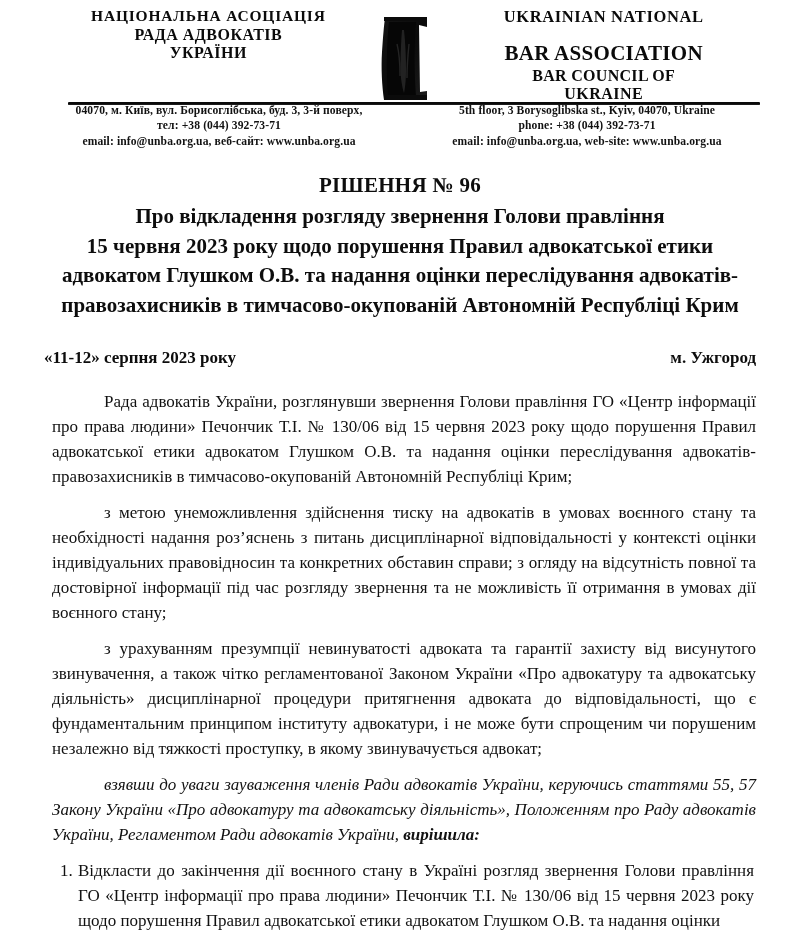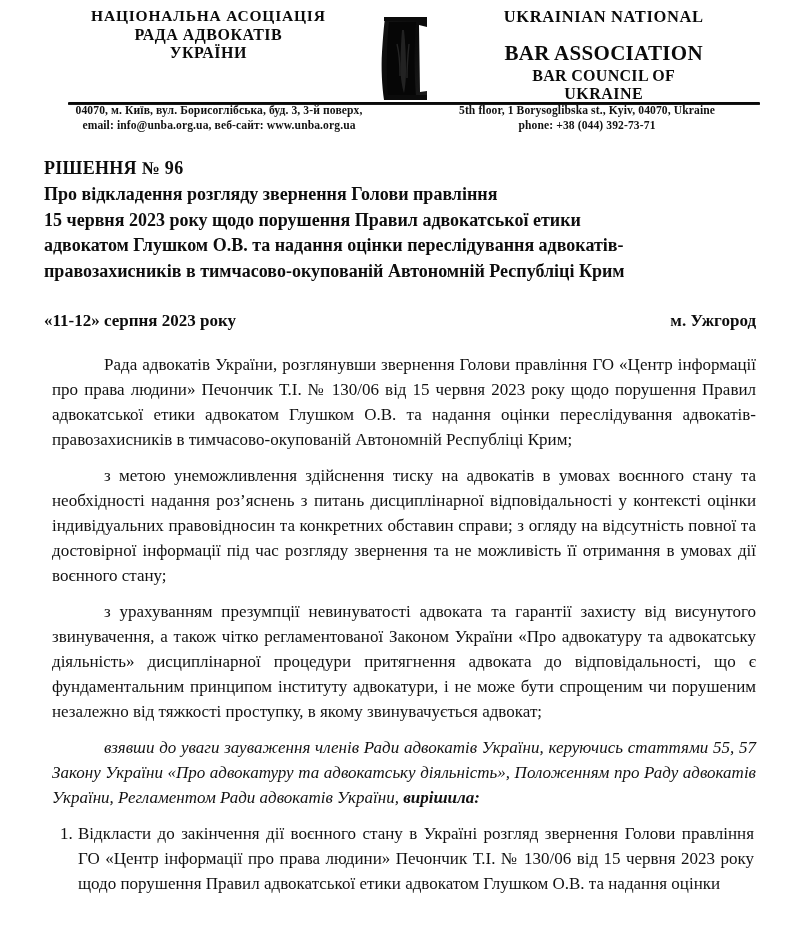--- a/index.html
+++ b/index.html
@@ -109,23 +109,24 @@
     color: #121212;
     letter-spacing: 0.1px;
   }
   .contact-col.left { padding-left: 14px; }
   .contact-col.right { padding-right: 8px; }
   .contact-col div { white-space: nowrap; }
 
   
   .doc-title {
     margin: 22px 44px 0 44px;
-    font-family: "Liberation Serif", "DejaVu Serif", serif;
-    font-weight: bold;
-    font-size: 18px;
+    text-align: center;
+    font-family: "Liberation Serif", "DejaVu Serif", serif;
+    font-weight: bold;
+    font-size: 21px;
     line-height: 1.42;
     color: #0d0d0d;
   }
   .doc-title .t-num {
     display: block;
     margin-bottom: 1px;
     letter-spacing: 0.3px;
   }
   .doc-title .t-body {
     display: block;
@@ -227,25 +228,27 @@
       <div class="lh-line lh-r3">BAR COUNCIL OF</div>
       <div class="lh-line lh-r4">UKRAINE</div>
     </div>
   </div>
 
   <div class="lh-rule"></div>
 
   <div class="contacts">
     <div class="contact-col left">
       <div>04070, м. Київ, вул. Борисоглібська, буд. 3, 3-й поверх,</div>
+      <div>тел: +38 (044) 392-73-71</div>
       <div>email: info@unba.org.ua, веб-сайт: www.unba.org.ua</div>
     </div>
     <div class="contact-col right">
-      <div>5th floor, 1 Borysoglibska st., Kyiv, 04070, Ukraine</div>
+      <div>5th floor, 3 Borysoglibska st., Kyiv, 04070, Ukraine</div>
       <div>phone: +38 (044) 392-73-71</div>
+      <div>email: info@unba.org.ua, web-site: www.unba.org.ua</div>
     </div>
   </div>
 
   <div class="doc-title">
     <span class="t-num">РІШЕННЯ № 96</span>
     <span class="t-body">
       <span>Про відкладення розгляду звернення Голови правління</span>
       <span>15 червня 2023 року щодо порушення Правил адвокатської етики</span>
       <span>адвокатом Глушком О.В. та надання оцінки переслідування адвокатів-</span>
       <span>правозахисників в тимчасово-окупованій Автономній Республіці Крим</span>

